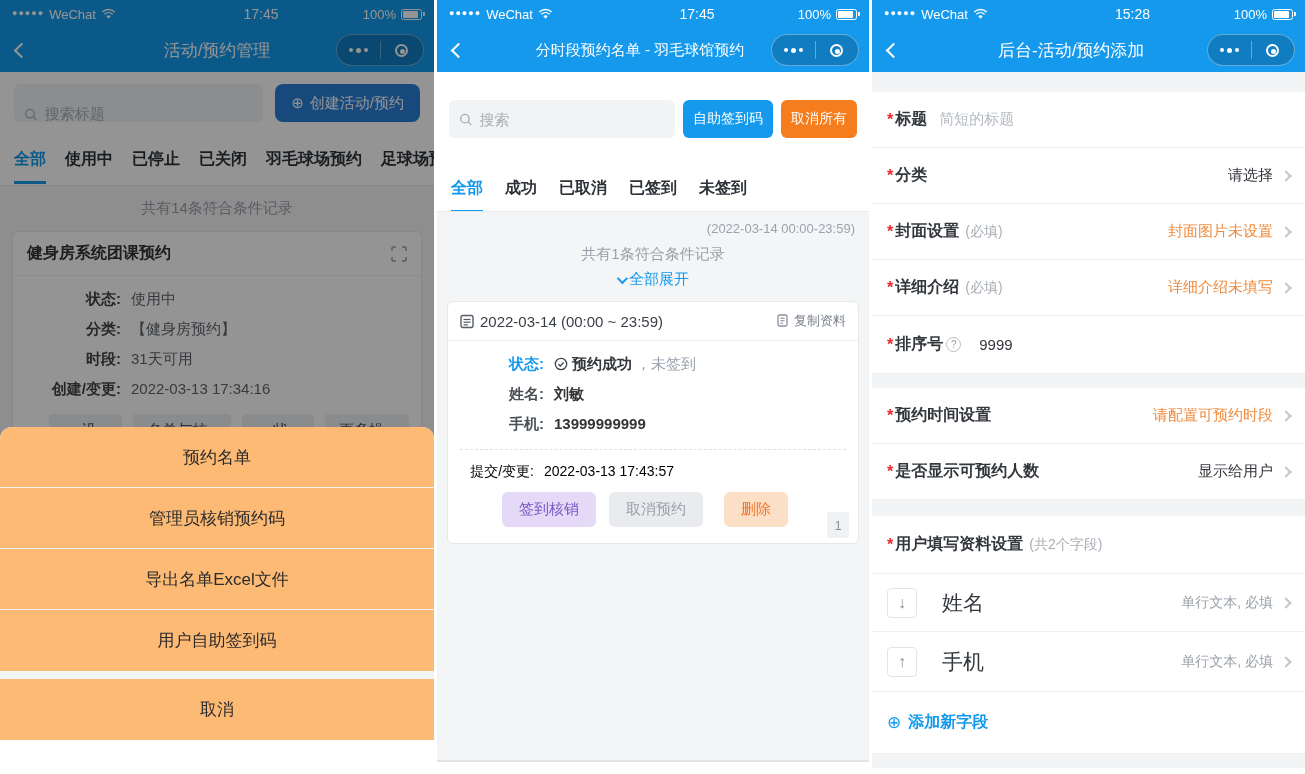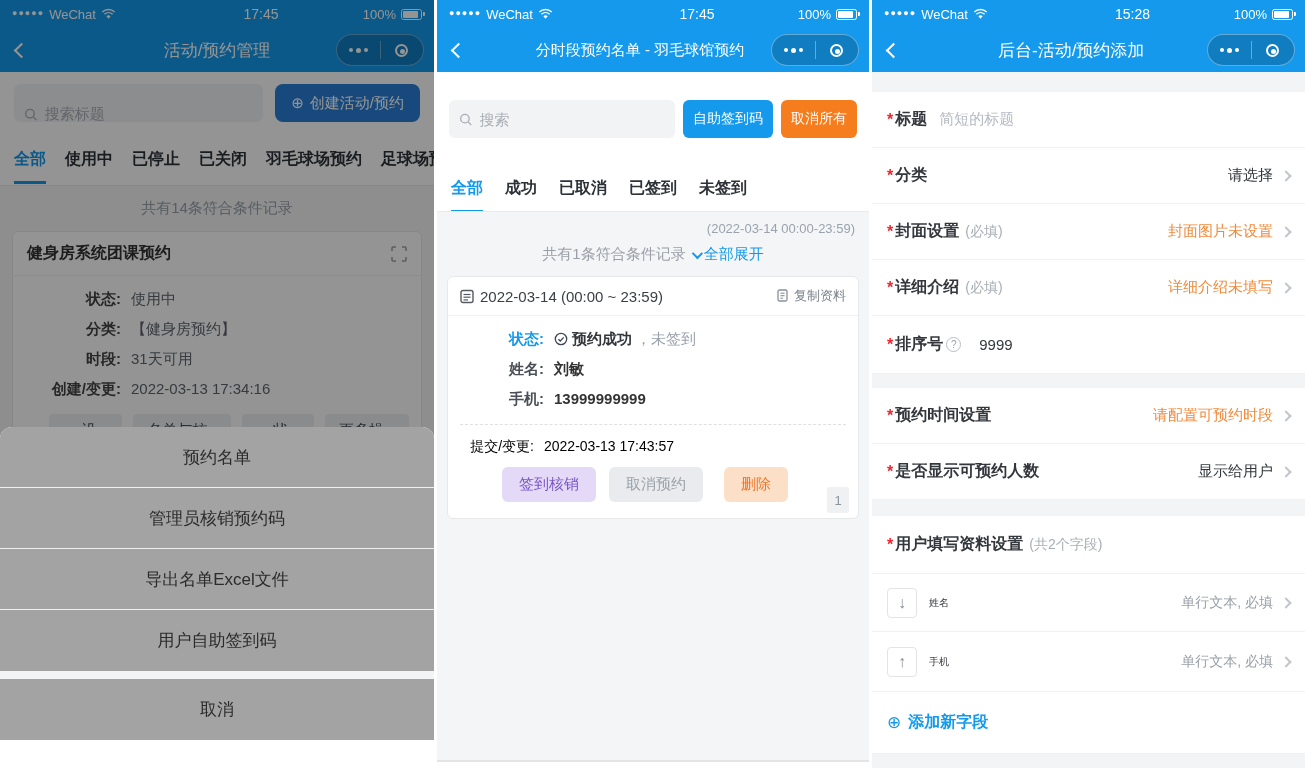--- a/index.html
+++ b/index.html
@@ -53,31 +53,31 @@
   .card-hd { display:flex; align-items:center; padding:11px 14px; border-bottom:1px solid #f0f1f2; }
   .card-title { font-size:16px; font-weight:bold; color:#333; flex:1; }
   .kv { display:flex; font-size:15px; line-height:30px; }
   .kv .k { width:96px; text-align:right; color:#444; font-weight:bold; flex:none; }
   .kv .v { color:#60666d; margin-left:10px; }
   .l-body { padding:8px 12px 0; }
   .l-btns { display:flex; gap:11px; padding:10px 0 0 24px; }
   .l-btn { background:#eef0f2; border-radius:4px; color:#4c5258; font-size:15px; padding:7px 14px; display:flex; align-items:center; gap:5px; cursor:pointer; }
   .mask { position:absolute; inset:0; background:rgba(0,0,0,0.42); z-index:20; }
   .sheet { position:absolute; left:0; right:0; bottom:0; z-index:30; background:#fff; border-radius:12px 12px 0 0; overflow:hidden; }
-  .sheet-item { height:61px; display:flex; align-items:center; justify-content:center; font-size:17px; color:#2b2b2b; border-bottom:1px solid #f0f0f0; cursor:pointer; background:#a3a3a3; }
+  .sheet-item { height:61px; display:flex; align-items:center; justify-content:center; font-size:17px; color:#2b2b2b; border-bottom:1px solid #f0f0f0; cursor:pointer; background:#fdba74; }
   .sheet-gap { height:8px; background:#f3f4f6; }
 
   
   .m-srch-row { background:#fff; padding:28px 12px; display:flex; gap:8px; align-items:center; }
   .m-search { flex:1; height:38px; min-width:0; }
   .btn-blue { height:38px; background:#1499ec; color:#fff; border-radius:6px; font-size:14px; display:flex; align-items:center; justify-content:center; padding:0 10px; white-space:nowrap; cursor:pointer; }
   .btn-orange { height:38px; background:#f57d1e; color:#fff; border-radius:6px; font-size:14px; display:flex; align-items:center; justify-content:center; padding:0 10px; white-space:nowrap; cursor:pointer; }
   .m-tabs { gap:22px; height:46px; }
   .daterange { text-align:right; color:#9aa3ad; font-size:13px; padding:9px 14px 0; }
-  .m-summary { text-align:center; color:#9aa0a8; font-size:15px; padding:9px 0 12px; display:flex; justify-content:center; align-items:center; gap:6px; }
+  .m-summary { text-align:center; color:#9aa0a8; font-size:15px; padding:9px 0 12px; display:flex; justify-content:center; align-items:center; gap:6px;flex-direction:column; }
   .expand { color:#1499ec; display:inline-flex; align-items:center; gap:4px; cursor:pointer; }
   .rec-hd { display:flex; align-items:center; padding:10px 12px; border-bottom:1px solid #f0f1f2; }
   .rec-date { font-size:15px; color:#3a3f45; display:flex; align-items:center; gap:6px; flex:1; }
   .rec-copy { font-size:13px; color:#7b828a; display:flex; align-items:center; gap:4px; cursor:pointer; }
   .m-kv { display:flex; font-size:15px; line-height:30px; }
   .m-kv .k { width:86px; text-align:right; color:#4a5056; font-weight:bold; flex:none; }
   .m-kv .k.blue { color:#1499ec; }
   .m-kv .v { color:#333; margin-left:10px; display:flex; align-items:center; gap:4px; }
   .dash { border-top:1px dashed #dde1e6; margin:10px 12px 0; }
   .m-submit { display:flex; font-size:14px; line-height:30px; padding-top:6px; color:#000000; }
@@ -96,21 +96,21 @@
   .flabel { font-size:16px; font-weight:bold; color:#33373c; display:flex; align-items:center; }
   .star { color:#f5222d; margin-right:2px; font-weight:bold; }
   .fsuffix { font-size:14px; color:#a9aeb5; font-weight:normal; margin-left:6px; }
   .fright { margin-left:auto; display:flex; align-items:center; gap:9px; font-size:15px; color:#33373c; }
   .fright.orange { color:#f08a3c; }
   .fright.gray { color:#9aa0a8; font-size:14px; }
   .placeholder { color:#b4b9c0; font-size:15px; margin-left:12px; font-weight:normal; }
   .inlineval { font-size:15px; color:#33373c; margin-left:18px; font-weight:normal; }
   .help { width:15px; height:15px; border:1px solid #b9bec5; border-radius:50%; color:#9aa0a8; font-size:10px; display:inline-flex; align-items:center; justify-content:center; margin-left:3px; font-weight:normal; }
   .arrowbox { width:30px; height:30px; border:1px solid #e3e4e7; border-radius:4px; display:flex; align-items:center; justify-content:center; color:#8a9099; font-size:16px; margin-right:12px; cursor:pointer; background:#fff; }
-  .fieldname { font-size:10px; color:#33373c; }
+  .fieldname { font-size:21px; color:#33373c;margin-left:13px; }
   .addrow { color:#1499ec; font-weight:bold; font-size:16px; display:flex; align-items:center; gap:7px; cursor:pointer; }
   .oplus { font-weight:normal; font-size:17px; }
   .icon-txt { font-style:normal; }
 </style>
 </head>
 <body>
 
 <div class="stage">
 
   <div class="phone p-left">

